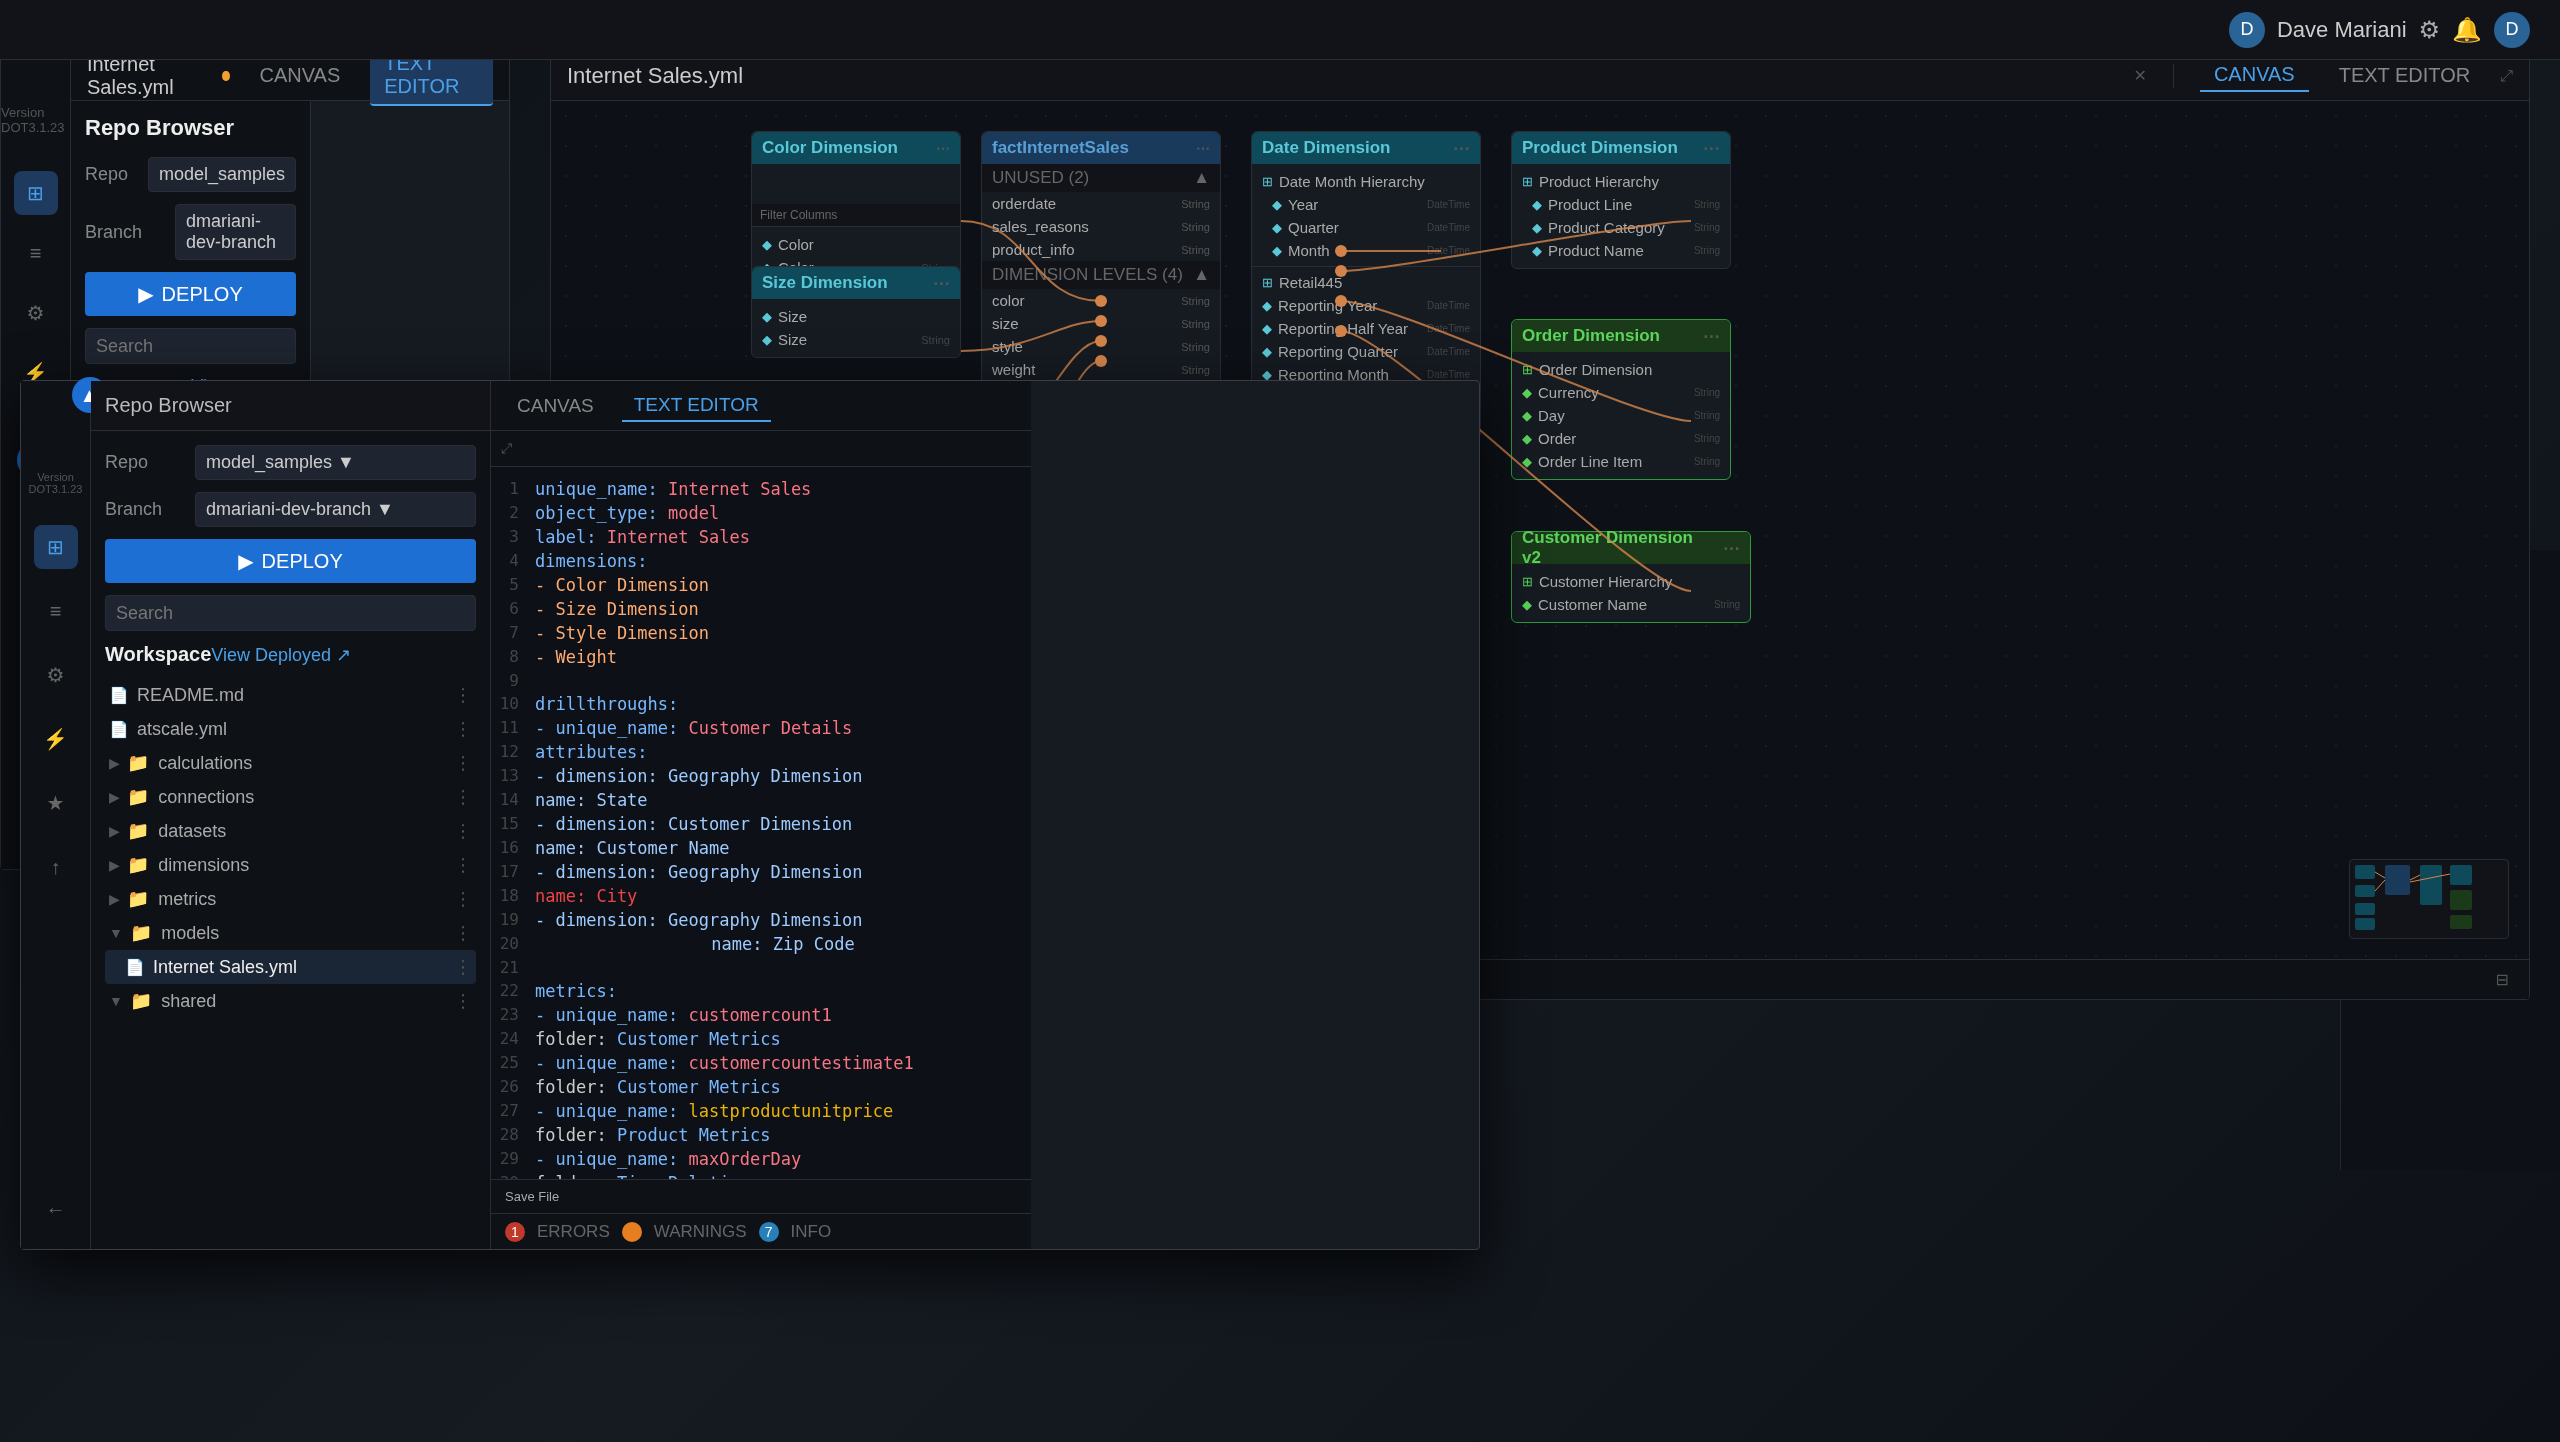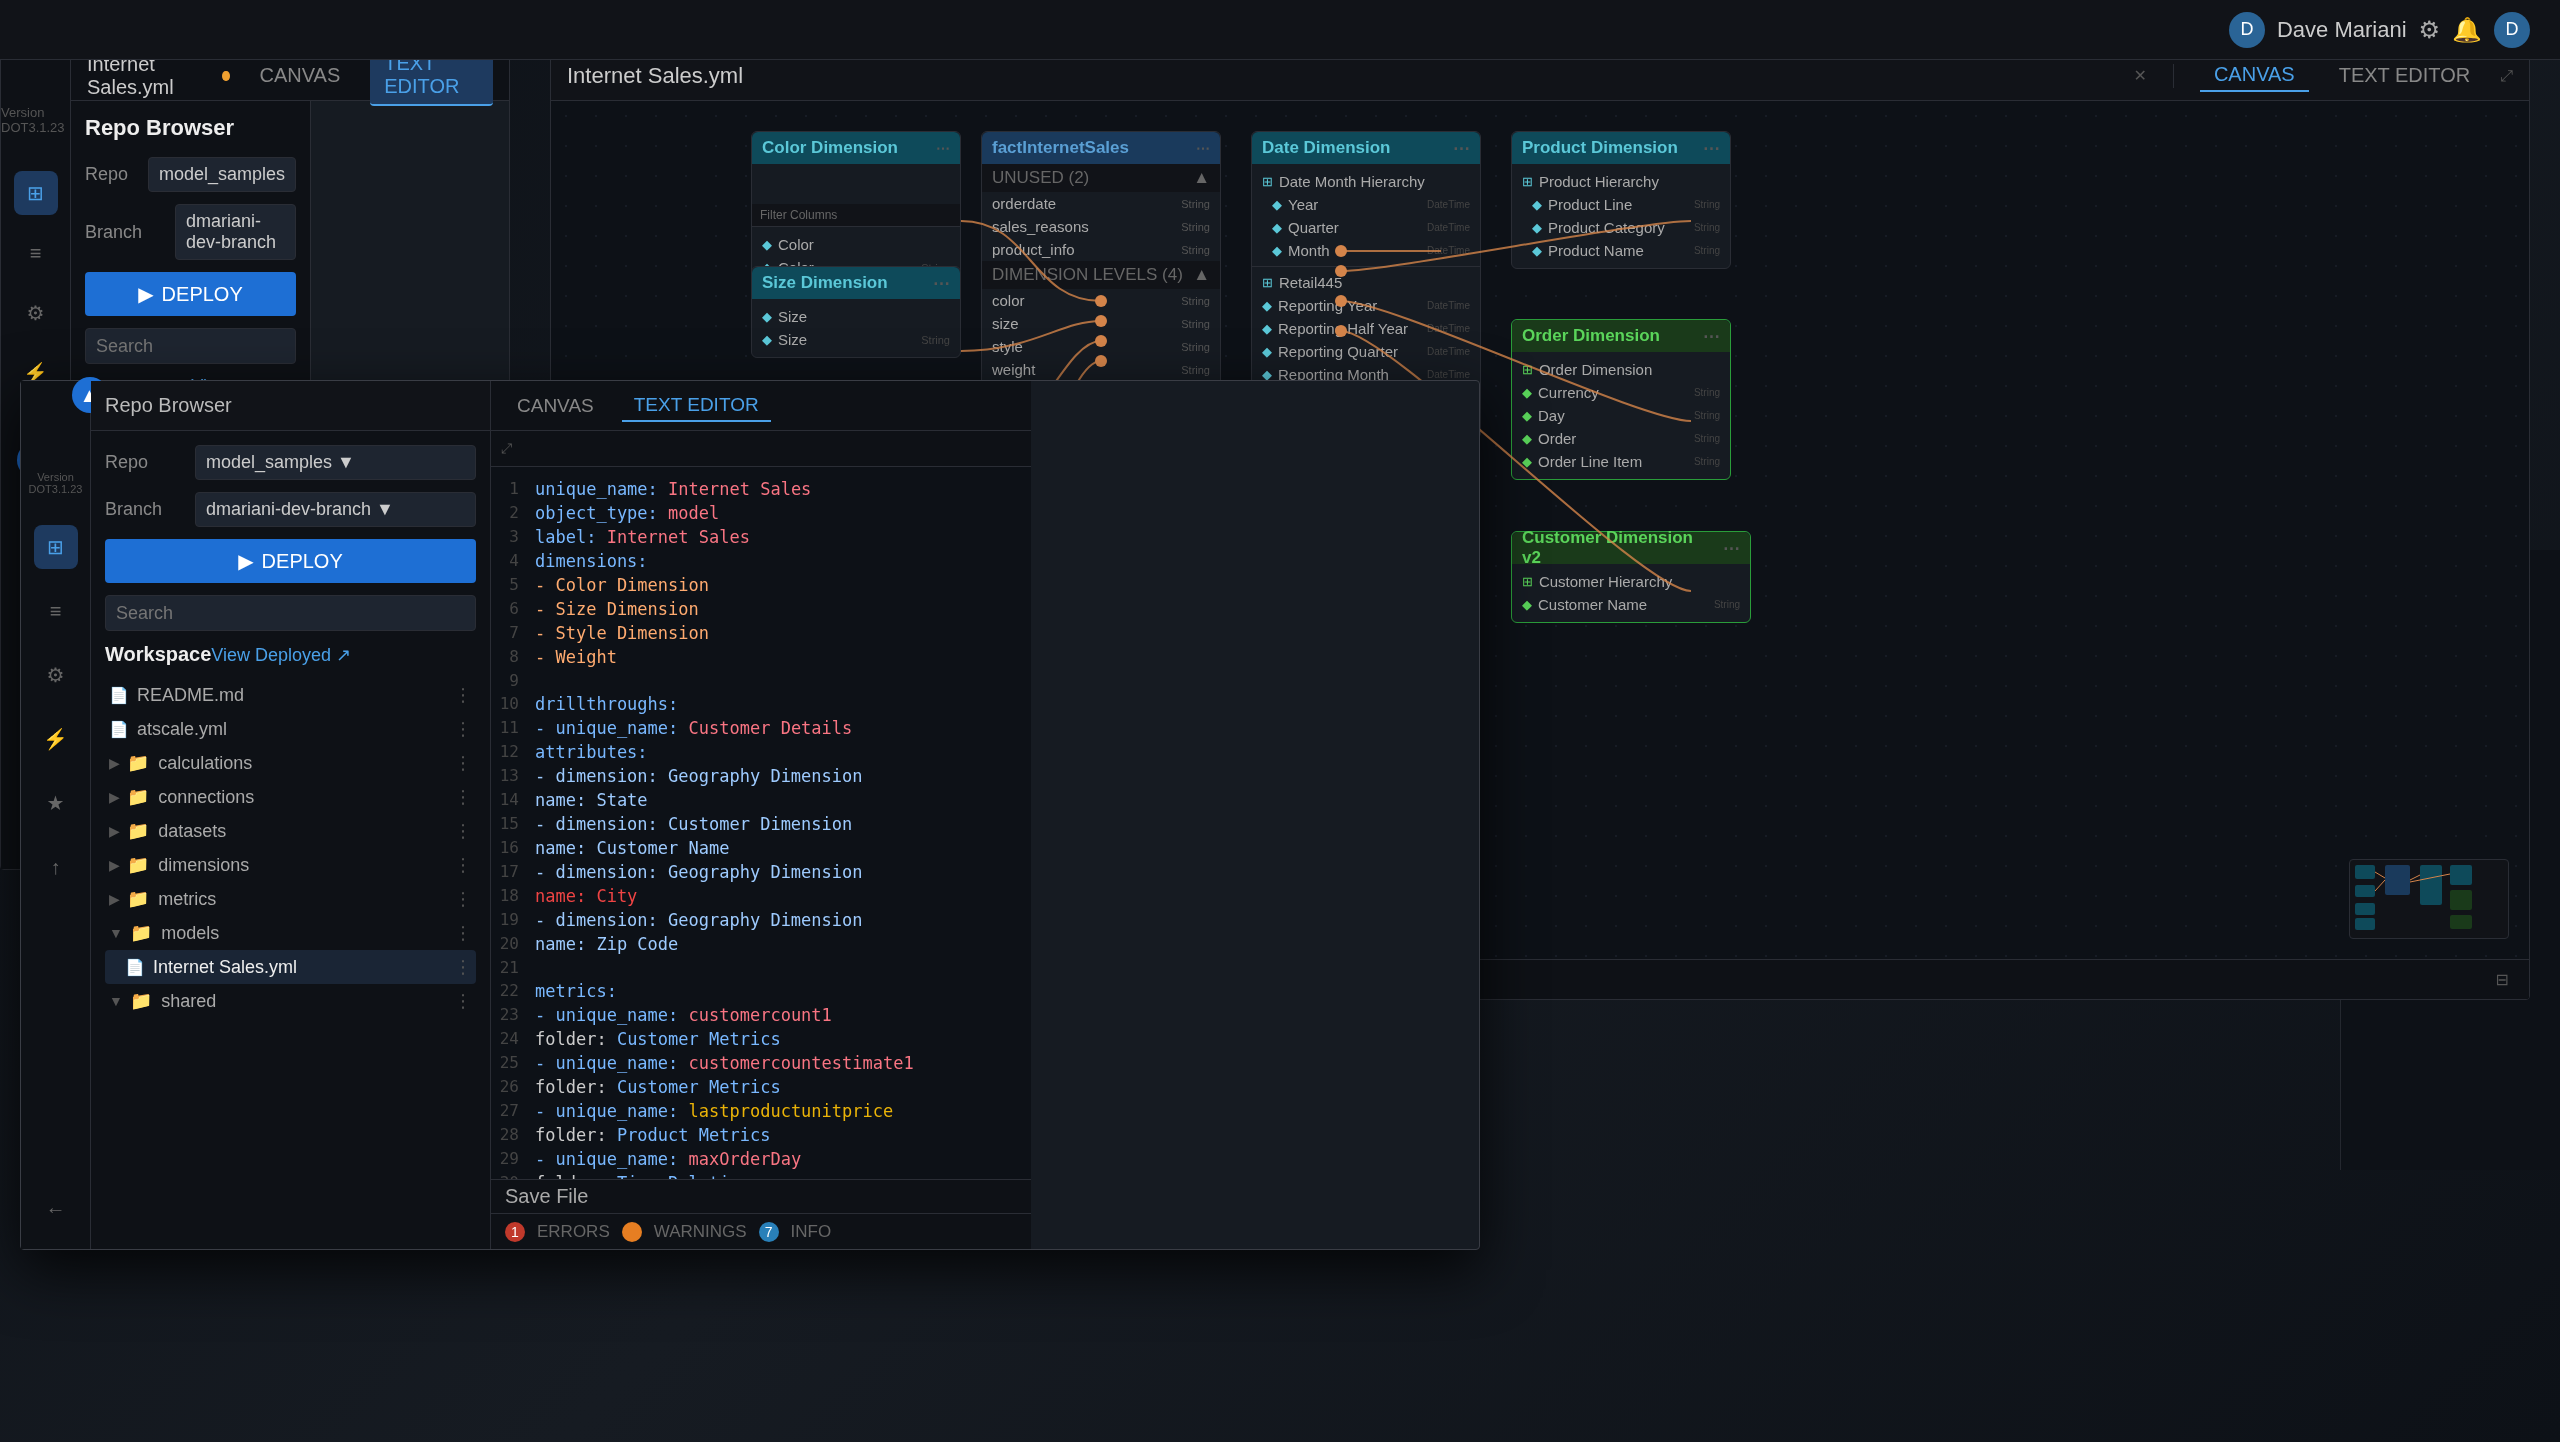--- a/index.html
+++ b/index.html
@@ -752,21 +752,21 @@
       <div class="code-line">
         <span class="line-num">18</span>
         <span class="line-content" style="color:#ef4444;">        name: City</span>
       </div>
       <div class="code-line">
         <span class="line-num">19</span>
         <span class="line-content" style="color:#9ecbff;">      - dimension: Geography Dimension</span>
       </div>
       <div class="code-line">
         <span class="line-num">20</span>
-        <span class="line-content" style="color:#9ecbff;">        name: Zip Code</span>
+        <span class="line-content" style="color:#9ecbff;text-align:center;">        name: Zip Code</span>
       </div>
       <div class="code-line">
         <span class="line-num">21</span>
         <span class="line-content"></span>
       </div>
       <div class="code-line">
         <span class="line-num">22</span>
         <span class="line-content kw-key">metrics:</span>
       </div>
       <div class="code-line">
@@ -797,21 +797,21 @@
         <span class="line-num">29</span>
         <span class="line-content kw-key">  - unique_name: <span style="color:#f97583;">maxOrderDay</span></span>
       </div>
       <div class="code-line">
         <span class="line-num">30</span>
         <span class="line-content">    folder: <span style="color:#79b8ff;">Time Relative</span></span>
       </div>
 
     </div>
     <div style="height:34px;background:#0e1116;border-top:1px solid #2a2d35;display:flex;align-items:center;padding:0 14px;cursor:pointer;">
-      <span style="font-size:20px;color:#aaa;">Save File</span>
+      <span style="font-size:13px;color:#aaa;">Save File</span>
     </div>
     <div class="errors-bar">
       <span class="error-badge">1</span>
       <span>ERRORS</span>
       <span class="warn-badge"></span>
       <span>WARNINGS</span>
       <span class="info-badge">7</span>
       <span>INFO</span>
     </div>
   </div>

